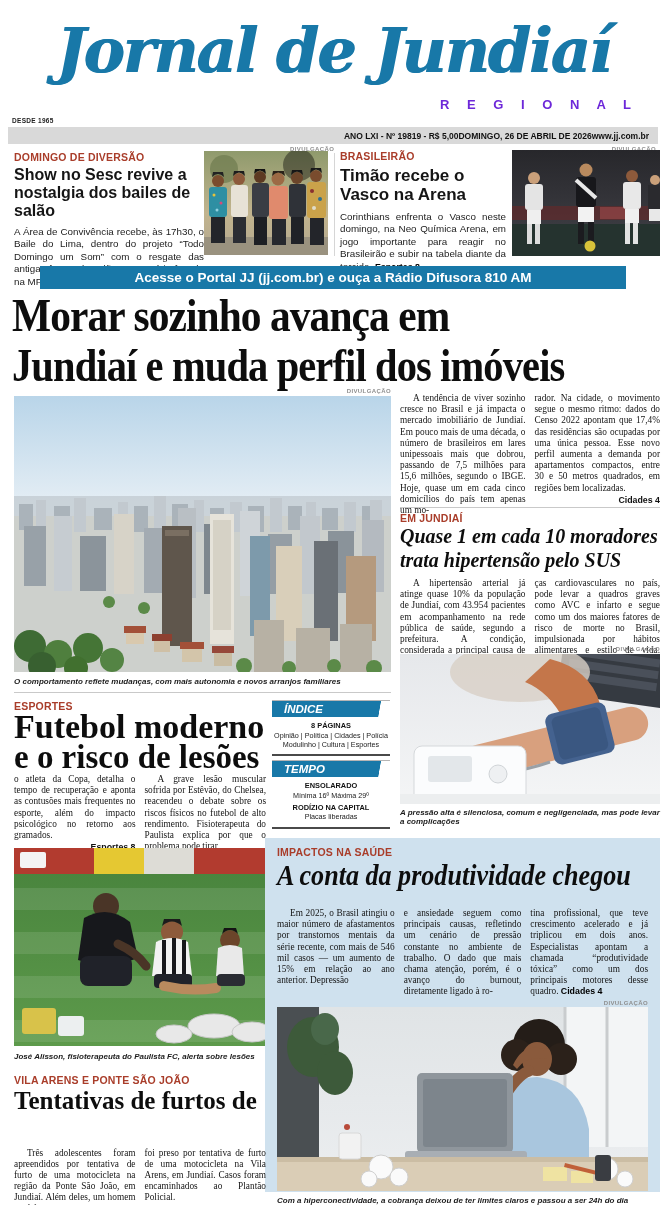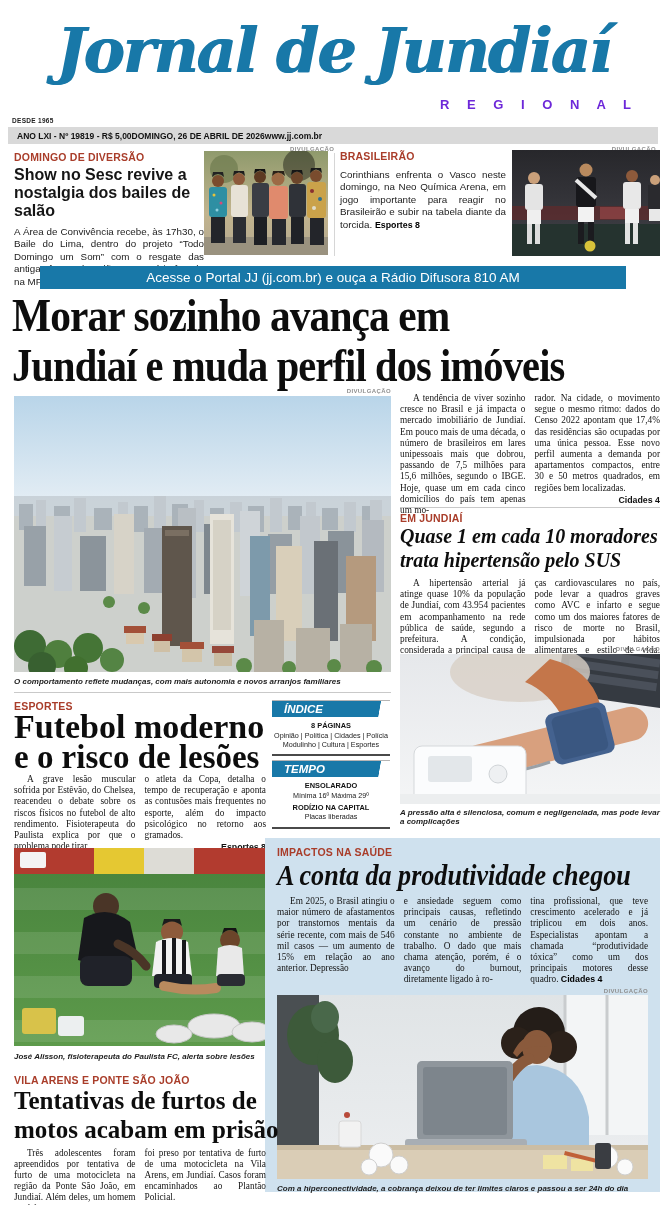--- a/index.html
+++ b/index.html
@@ -9,42 +9,42 @@
   .abs{position:absolute}
   
   .logo{position:absolute;top:14px;left:0;width:100%;text-align:center;
         font-family:"DejaVu Serif",serif;font-style:italic;font-weight:bold;
         font-size:62px;letter-spacing:-2px;color:#1878a8;
         text-shadow:1px 0 0 #1878a8}
   .regional{position:absolute;top:97px;right:28px;color:#6d28d9;font-weight:bold;
         font-size:13px;letter-spacing:7px}
   .desde{position:absolute;top:117px;left:12px;font-size:6.5px;font-weight:bold;color:#222;letter-spacing:.3px}
   .datebar{position:absolute;top:127px;left:8px;width:650px;height:17px;background:#d9d9d9;
-        display:flex;justify-content:flex-start;align-items:center;padding:0 9px;
+        display:flex;justify-content:flex-end;align-items:center;padding:0 9px;
         font-size:8.5px;font-weight:bold;color:#111}
   .credit{font-size:6px;color:#8f8f8f;letter-spacing:.4px;font-weight:bold;
         font-family:"Liberation Sans",sans-serif}
   
   .kicker{font-weight:bold;font-size:10.5px;color:#a93d2a;letter-spacing:.2px}
   .hsans{font-weight:bold;color:#151515;font-family:"Liberation Sans",sans-serif}
   .serifhead{font-family:"Liberation Serif",serif;font-weight:bold;color:#0d0d0d}
   .squeeze{display:inline-block;white-space:nowrap;transform-origin:0 50%}
   .bodysans{font-size:10px;line-height:12.4px;text-align:justify;color:#222}
   .bodytext{font-family:"Liberation Serif",serif;font-size:9.3px;line-height:11.2px;
         text-align:justify;color:#141414}
   .indent{text-indent:13px}
   .cols{display:flex;gap:9px}
   .col{flex:1;min-width:0}
   .ref{font-weight:bold;font-size:8.8px;color:#000;font-family:"Liberation Sans",sans-serif;font-style:normal}
   .refline{text-align:right;font-weight:bold;font-size:8.8px;font-family:"Liberation Sans",sans-serif;margin-top:1px}
   .caption{font-size:8px;font-style:italic;font-weight:bold;color:#1c1c1c}
   .rule{background:#c9c9c9;height:1px}
   
   .banner{position:absolute;left:40px;top:266px;width:586px;height:23px;background:#1878a8;
-        color:#fff;font-weight:normal;font-size:13.5px;text-align:center;line-height:23px}
+        color:#fff;font-weight:bold;font-size:13.5px;text-align:center;line-height:23px}
   
   .lead{position:absolute;left:12px;top:291px;width:652px;font-size:46px;line-height:50px;letter-spacing:-1px}
   
   .infobox{position:absolute;left:272px;width:118px;background:#fff;
         border-top:1px solid #b5b5b5;border-bottom:2px solid #4a4a4a}
   .infobox .hdr{height:16px;color:#fff;font-style:italic;font-weight:bold;font-size:11.5px;
         line-height:16px;padding-left:12px;
         background:linear-gradient(100deg,#1878a8 90%,#ffffff 90.5%)}
   .infobox .bx{padding:4px 2px 5px;text-align:center}
   .bx .b1{font-weight:bold;font-size:7.4px;line-height:9.5px}
@@ -140,20 +140,24 @@
         </g>
       </svg>
     </div>
   </section>
 
   <div class="vdiv" style="left:334px;top:153px;height:103px"></div>
 
   <section class="abs" style="left:340px;top:150px;width:320px;display:flex;gap:6px">
     <div style="width:166px">
       <div class="kicker">BRASILEIRÃO</div>
+      <div class="hsans" style="font-size:17px;line-height:19px;margin-top:4px">
+        <div>Timão recebe o</div>
+        <div>Vasco na Arena</div>
+      </div>
       <p class="bodysans" style="margin-top:7px;font-size:9.8px">
         <span>Corinthians enfrenta o Vasco neste domingo, na Neo Química Arena, em jogo importante para reagir no Brasileirão e subir na tabela diante da torcida.</span>
         <b class="ref">Esportes 8</b>
       </p>
     </div>
     <div class="pframe" style="width:148px;height:106px">
       <svg viewBox="0 0 148 106" preserveAspectRatio="none" aria-hidden="true">
         <defs>
             <linearGradient id="bg2" x1="0" y1="0" x2="0" y2="1">
           <stop offset="0" stop-color="#27272b"></stop>
@@ -359,25 +363,25 @@
   </div>
   <div class="caption abs" style="left:400px;top:808px;width:260px">A pressão alta é silenciosa, comum e negligenciada, mas pode levar a complicações</div>
 
   <div class="rule abs" style="left:14px;top:692px;width:377px"></div>
   <div class="kicker abs" style="left:14px;top:700px">ESPORTES</div>
   <div class="serifhead abs" style="left:14px;top:712px;width:254px;font-size:34px;line-height:30px">
     <div><span class="squeeze">Futebol moderno</span></div>
     <div><span class="squeeze" style="transform:scaleX(.97)">e o risco de lesões</span></div>
   </div>
   <div class="abs cols" style="left:14px;top:774px;width:252px">
-    <div class="col bodytext indent">A grave lesão muscular sofrida por Estêvão, do Chelsea, reacendeu o debate sobre os riscos físicos no futebol de alto rendimento. Fisioterapeuta do Paulista explica por que o problema pode tirar</div>
     <div class="col">
       <div class="bodytext">o atleta da Copa, detalha o tempo de recuperação e aponta as contusões mais frequentes no esporte, além do impacto psicológico no retorno aos gramados.</div>
       <div class="refline">Esportes 8</div>
     </div>
+    <div class="col bodytext indent">A grave lesão muscular sofrida por Estêvão, do Chelsea, reacendeu o debate sobre os riscos físicos no futebol de alto rendimento. Fisioterapeuta do Paulista explica por que o problema pode tirar</div>
   </div>
 
   <div class="infobox" style="top:700px">
     <div class="hdr">ÍNDICE</div>
     <div class="bx">
       <div class="b1">8 PÁGINAS</div>
       <div class="b2">Opinião | Política | Cidades | Polícia</div>
       <div class="b2">Modulinho | Cultura | Esportes</div>
     </div>
   </div>
@@ -389,21 +393,21 @@
       <div class="b1" style="margin-top:3px">RODÍZIO NA CAPITAL</div>
       <div class="b2">Placas liberadas</div>
     </div>
   </div>
 
   <section class="saudebox">
     <div class="kicker">IMPACTOS NA SAÚDE</div>
     <div class="serifhead" style="font-style:italic;font-size:29px;line-height:31px;margin-top:2px">
       <span class="squeeze" style="transform:scaleX(.9)">A conta da produtividade chegou</span>
     </div>
-    <div class="cols" style="margin-top:5px">
+    <div class="cols" style="margin-top:17px">
       <div class="col bodytext indent">Em 2025, o Brasil atingiu o maior número de afastamentos por transtornos mentais da série recente, com mais de 546 mil casos — um aumento de 15% em relação ao ano anterior. Depressão</div>
       <div class="col bodytext">e ansiedade seguem como principais causas, refletindo um cenário de pressão constante no ambiente de trabalho. O dado que mais chama atenção, porém, é o avanço do burnout, diretamente ligado à ro-</div>
       <div class="col bodytext">
         <span>tina profissional, que teve crescimento acelerado e já triplicou em dois anos. Especialistas apontam a chamada “produtividade tóxica” como um dos principais motores desse quadro.</span>
         <b class="ref">Cidades 4</b>
       </div>
     </div>
     <div class="credit" style="text-align:right;margin-top:2px">DIVULGAÇÃO</div>
     <div class="pframe" style="width:371px;height:184px;margin-top:1px">
       <svg viewBox="0 0 371 184" preserveAspectRatio="none" aria-hidden="true">
@@ -520,21 +524,20 @@
         </g>
       <rect x="8" y="160" width="34" height="26" rx="3" fill="#d8c24a"></rect>
       <rect x="44" y="168" width="26" height="20" rx="3" fill="#eceff0"></rect>
     </svg>
   </div>
   <div class="caption abs" style="left:14px;top:1052px;width:251px">José Alisson, fisioterapeuta do Paulista FC, alerta sobre lesões</div>
 
   <div class="kicker abs" style="left:14px;top:1074px">VILA ARENS E PONTE SÃO JOÃO</div>
   <div class="serifhead abs" style="left:14px;top:1086px;width:254px;font-size:25px;line-height:29px">
     <div><span class="squeeze">Tentativas de furtos de</span></div>
-    <div><span class="squeeze">motos acabam em prisão</span></div>
   </div>
   <div class="abs cols" style="left:14px;top:1148px;width:252px">
     <div class="col bodytext indent" style="line-height:10.9px">Três adolescentes foram apreendidos por tentativa de furto de uma motocicleta na região da Ponte São João, em Jundiaí. Além deles, um homem também</div>
     <div class="col">
       <div class="bodytext" style="line-height:10.9px">foi preso por tentativa de furto de uma motocicleta na Vila Arens, em Jundiaí. Casos foram encaminhados ao Plantão Policial.</div>
       <div class="refline">Polícia 6</div>
     </div>
   </div>
 
 </div>

